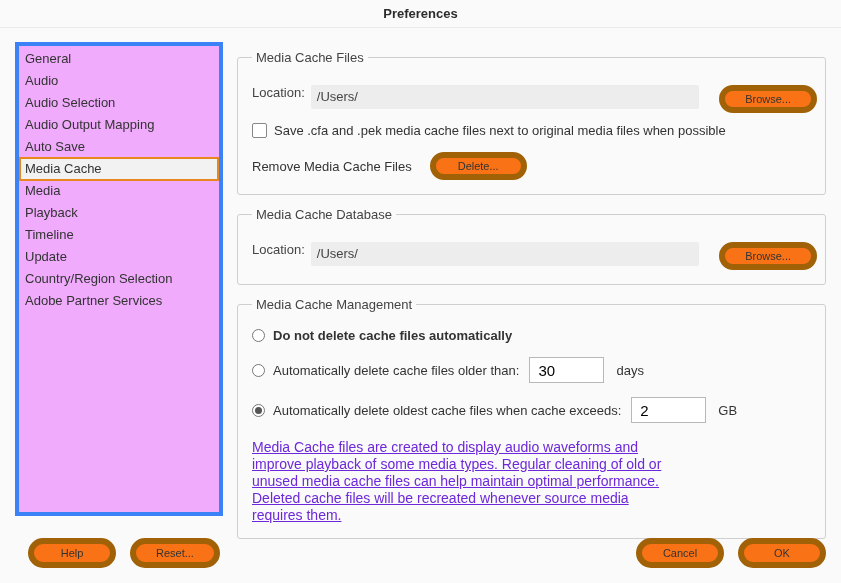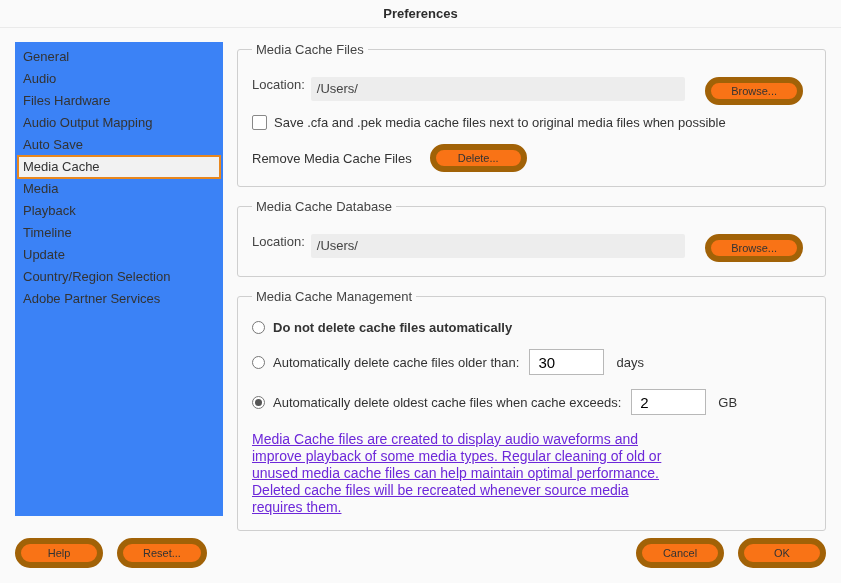--- a/index.html
+++ b/index.html
@@ -29,22 +29,22 @@
     color: #2c2c2c;
     border-bottom: 1px solid #eaeaea;
   }
   .content {
     display: flex;
     padding: 14px 15px 0 15px;
   }
   .sidebar {
     width: 208px;
     height: 474px;
-    border: 2px solid #3b82f6;
-    background: #3b82f6;
+    border: 4px solid #3b82f6;
+    background: #f0abfc;
     padding: 2px 0;
     overflow: hidden;
   }
   .sidebar-item {
     padding: 3px 6px;
     font-size: 13px;
     line-height: 16px;
     cursor: pointer;
     color: #333;
   }
@@ -55,22 +55,22 @@
     background: #f2f2f2;
   }
   .main {
     flex: 1;
     padding-left: 14px;
     width: 590px;
   }
   fieldset {
     border: 1px solid #cfcfcf;
     border-radius: 3px;
-    margin: 0 0 12px 0;
-    padding: 12px 22px 14px 14px;
+    margin: 8px 0 12px 0;
+    padding: 12px 8px 14px 14px;
     background: #fafafa;
   }
   legend {
     padding: 0 4px;
     font-size: 13px;
     color: #444;
   }
   .row {
     display: flex;
     align-items: flex-start;
@@ -159,21 +159,21 @@
     margin-top: 16px;
     color: #6d28d9;
     font-size: 14px;
     line-height: 17px;
     max-width: 420px;
     text-decoration: underline;
   }
   .footer {
     position: absolute;
     bottom: 15px;
-    left: 15px;
+    left: 28px;
     right: 15px;
     display: flex;
     align-items: center;
   }
   .footer .spacer { flex: 1; }
   .footer .btn { margin-left: 14px; min-width: 88px; height: 30px; border-radius: 15px; }
   .footer .btn.left { margin-left: 0; margin-right: 14px; }
   .remove-row {
     display: flex;
     align-items: center;
@@ -186,21 +186,21 @@
 </head>
 <body>
 
 <div class="window">
   <div class="titlebar">Preferences</div>
 
   <div class="content">
     <div class="sidebar">
         <div class="sidebar-item">General</div>
         <div class="sidebar-item">Audio</div>
-        <div class="sidebar-item">Files Hardware</div>
+        <div class="sidebar-item">Audio Selection</div>
         <div class="sidebar-item">Audio Output Mapping</div>
         <div class="sidebar-item">Auto Save</div>
         <div class="sidebar-item selected">Media Cache</div>
         <div class="sidebar-item">Media</div>
         <div class="sidebar-item">Playback</div>
         <div class="sidebar-item">Timeline</div>
         <div class="sidebar-item">Update</div>
         <div class="sidebar-item">Country/Region Selection</div>
         <div class="sidebar-item">Adobe Partner Services</div>
       </div>

